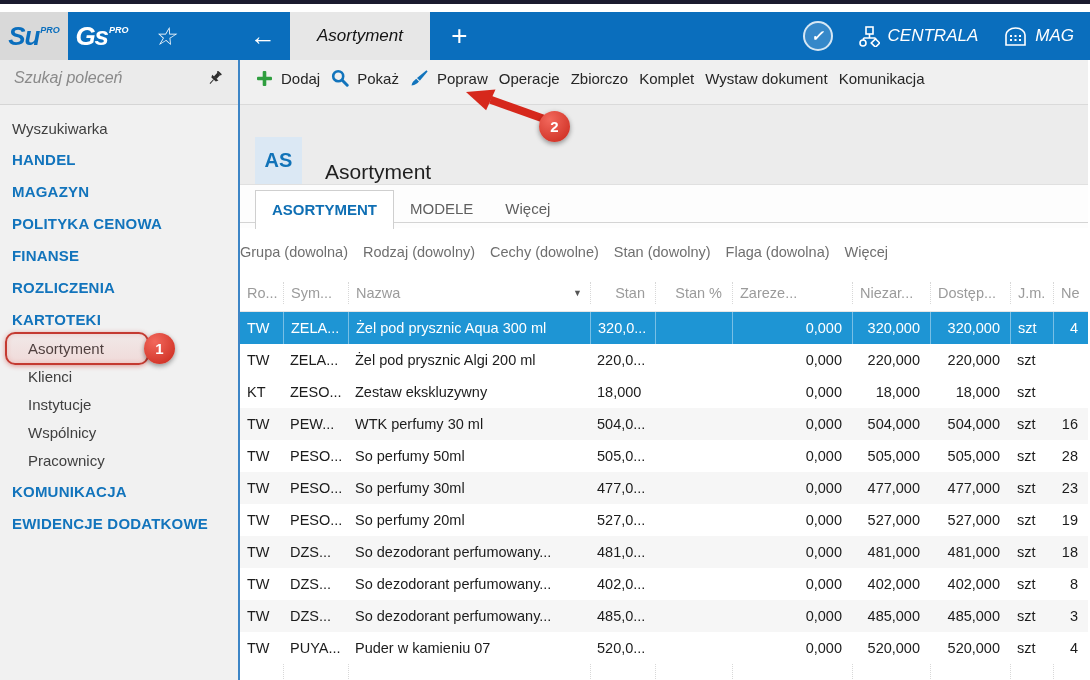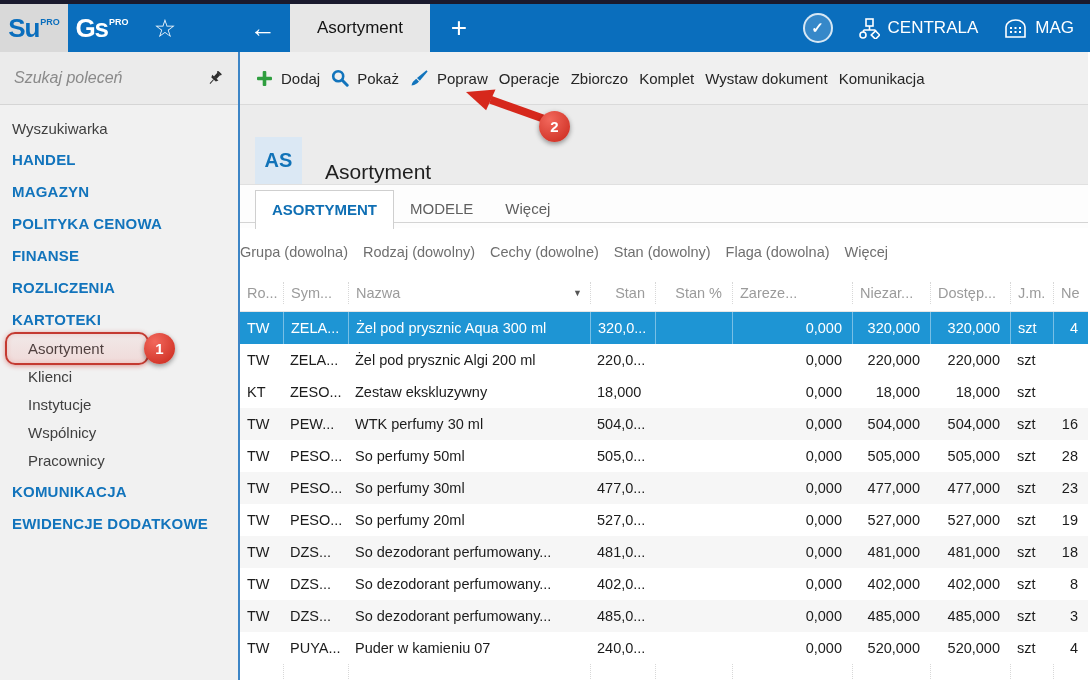--- a/index.html
+++ b/index.html
@@ -1,21 +1,21 @@
 <!DOCTYPE html>
 <html><head>
 <meta charset="utf-8">
 <style>
   * { margin:0; padding:0; box-sizing:border-box; }
   html,body { width:1090px; height:680px; overflow:hidden; }
   body { font-family:"Liberation Sans", sans-serif; background:#fff; position:relative; }
 
   
   .winstrip { position:absolute; left:0; top:0; width:1090px; height:4px; background:#1a1a2e; z-index:5; }
-  .topbar { position:absolute; left:0; top:4px; width:1090px; height:48px; background:#0a6ebd; display:flex; align-items:stretch; z-index:4; }
+  .topbar { position:absolute; left:0; top:12px; width:1090px; height:48px; background:#0a6ebd; display:flex; align-items:stretch; z-index:4;font-style:italic; }
   .logo { width:68px; display:flex; align-items:center; justify-content:center; font-weight:700; font-size:26px; letter-spacing:-1px; }
   .logo sup { font-size:9px; font-weight:700; letter-spacing:0; margin-left:1px; margin-top:-12px; }
   .logo.su { background:#d9d9d9; color:#0a6ebd; }
   .logo.gs { background:#0a6ebd; color:#fff;text-align:right; }
   .tb-icon { display:flex; align-items:center; justify-content:center; color:#fff; }
   .star { width:58px; font-size:25px; }
   .backarrow { width:96px; font-size:26px; font-weight:400; justify-content:flex-end; padding-right:14px; }
   .doc-tab { width:140px; background:#e7e7e7; color:#141414; display:flex; align-items:center; justify-content:center; font-size:17px; }
   .tb-plus { width:58px; font-size:28px; font-weight:300; }
   .tb-right { margin-left:auto; display:flex; align-items:center; gap:26px; padding-right:16px; color:#fff; font-size:17px; }
@@ -356,21 +356,21 @@
             <div class="cell r">0,000</div>
             <div class="cell r">485,000</div>
             <div class="cell r">485,000</div>
             <div class="cell">szt</div>
             <div class="cell r">3</div>
           </div>
           <div class="trow row">
             <div class="cell">TW</div>
             <div class="cell">PUYA...</div>
             <div class="cell">Puder w kamieniu 07</div>
-            <div class="cell">240,0...</div>
+            <div class="cell">520,0...</div>
             <div class="cell r"></div>
             <div class="cell r">0,000</div>
             <div class="cell r">520,000</div>
             <div class="cell r">520,000</div>
             <div class="cell">szt</div>
             <div class="cell r">4</div>
           </div>
         </div>
       <div class="trow empty-tail" id="tailrow">
           <div class="cell"></div>

